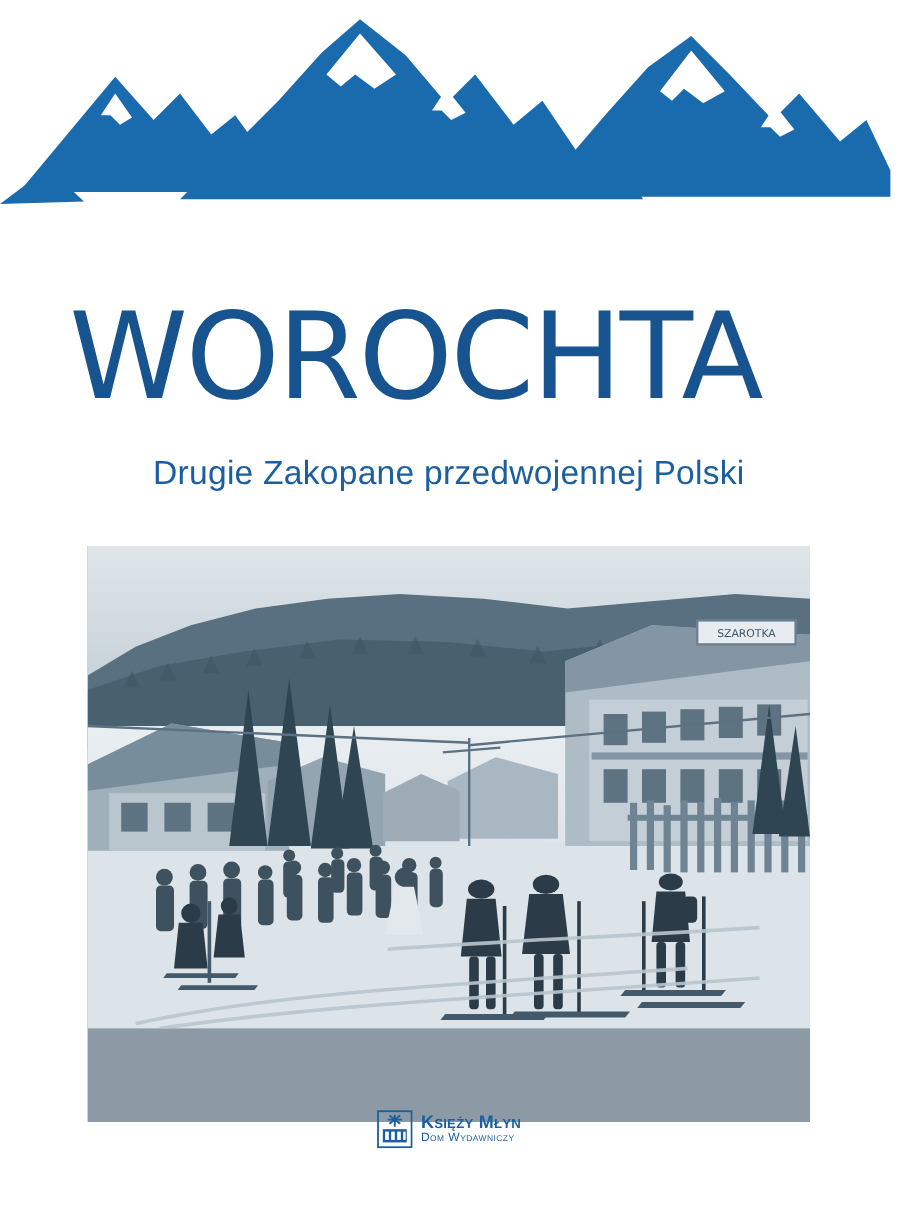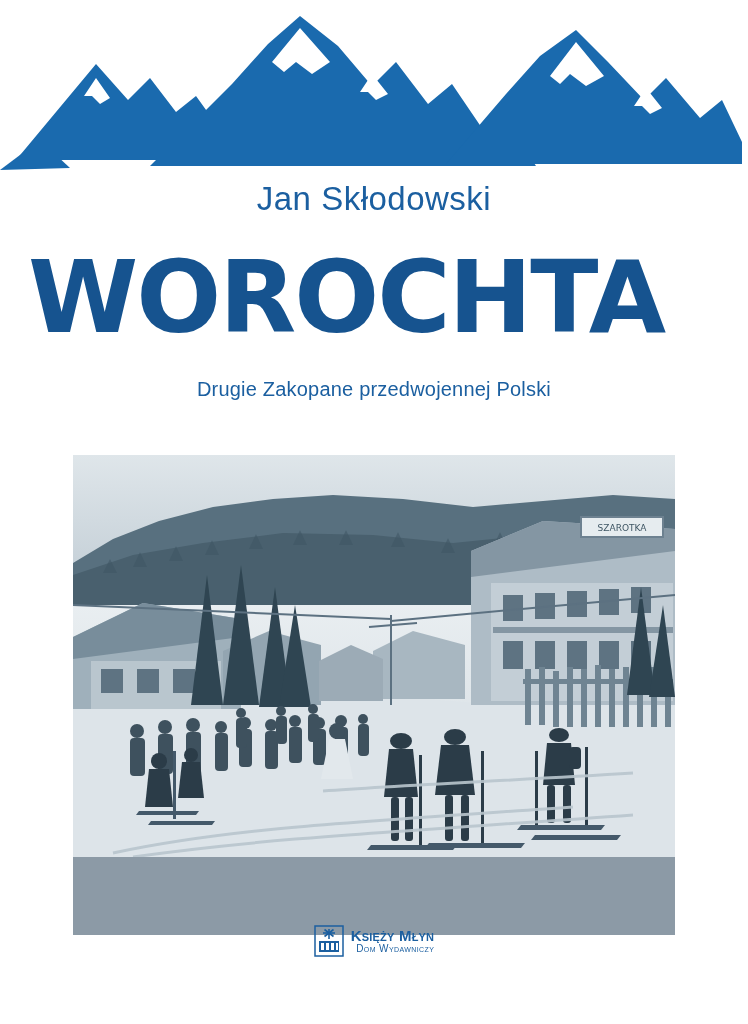--- a/index.html
+++ b/index.html
@@ -45,34 +45,34 @@
   
   .title {
     position: absolute;
     top: 243px;
     left: 0;
     width: 692px;
     text-align: center;
     color: #16538f;
     font-size: 100px;
     line-height: 110px;
-    font-weight: 700;
+    font-weight: 400;
     letter-spacing: -2px;
     font-family: "DejaVu Sans", sans-serif;
   }
 
   
   .subtitle {
     position: absolute;
     top: 378px;
     left: 0;
     width: 748px;
     text-align: center;
     color: #1b5fa0;
-    font-size: 20px;
+    font-size: 28px;
     font-weight: 400;
     letter-spacing: 0.2px;
   }
 
   
   .photo {
     position: absolute;
     left: 73px;
     top: 455px;
     width: 602px;
@@ -96,21 +96,20 @@
   .pub-mark {
     width: 30px;
     height: 32px;
     flex: 0 0 auto;
   }
   .pub-text {
     display: flex;
     flex-direction: column;
     justify-content: center;
     line-height: 1.05;
-    text-align: right;
   }
   .pub-name {
     color: #1b5fa0;
     font-size: 15px;
     font-weight: 700;
     letter-spacing: 0.2px;
     font-variant: small-caps;
   }
   .pub-sub {
     color: #1b5fa0;
@@ -151,21 +150,20 @@
 
         <path d="M446 164 L506 94 L540 56 L576 30 L608 62 L644 100 L666 78 L700 118 L722 100 L742 142 L742 164 Z"></path>
         <path d="M550 76 L576 42 L604 76 L586 86 L570 74 L560 84 Z" fill="#ffffff"></path>
         <path d="M634 106 L646 88 L662 108 L650 114 L642 106 Z" fill="#ffffff"></path>
 
         <path d="M0 170 L40 140 L70 168 Z"></path>
       </g>
     </svg>
   </div>
 
-  <div class="author">Jan Skłodowski</div>
 
   <div class="title">WOROCHTA</div>
 
   <div class="subtitle">Drugie Zakopane przedwojennej Polski</div>
 
   <div class="photo">
     <svg width="602" height="402" viewBox="0 0 602 402" xmlns="http://www.w3.org/2000/svg" aria-hidden="true">
       <defs>
         <linearGradient id="sky" x1="0" y1="0" x2="0" y2="1">
           <stop offset="0%" stop-color="#dfe6ea"></stop>

